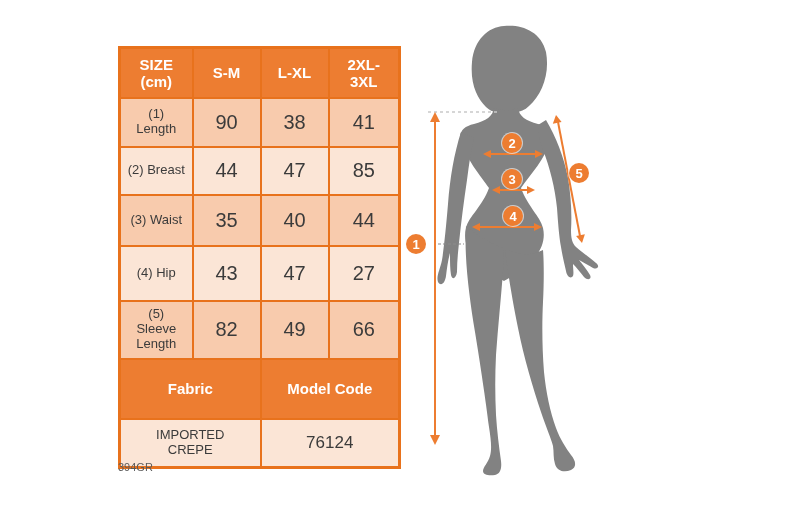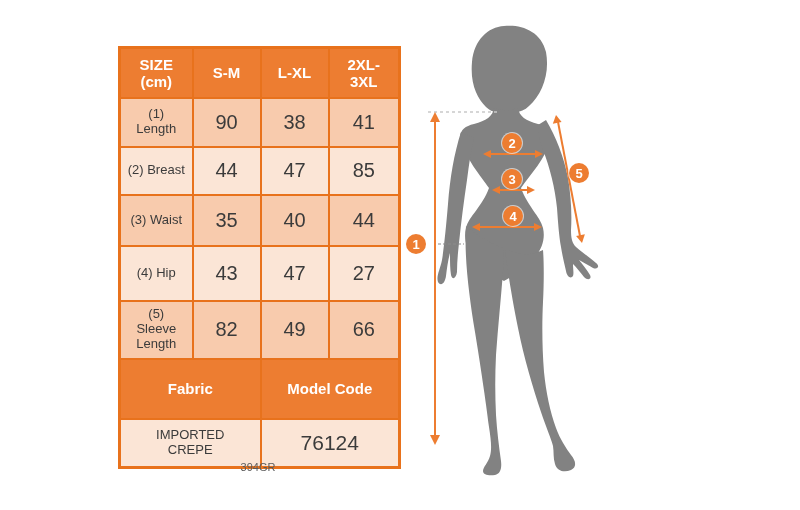--- a/index.html
+++ b/index.html
@@ -43,24 +43,24 @@
     background:var(--accent);
     color:#FFFFFF;
     font-weight:bold;
     font-size:15px;
   }
   td.label{font-size:13px;color:var(--ink);}
   td.val{font-size:20px;color:var(--ink);}
   tr.r-dark td{background:var(--row-dark);}
   tr.r-light td{background:var(--row-light);}
   td.fab{font-size:13px;color:var(--ink);background:var(--row-light);}
-  td.code{font-size:21px;color:var(--ink);background:var(--row-light);}
+  td.code{font-size:17px;color:var(--ink);background:var(--row-light);}
   .note{
     position:absolute;left:118px;top:461px;width:280px;
-    text-align:center;
+    text-align:left;
     font-size:11px;color:var(--note);
   }
 
   
   .figure{position:absolute;left:400px;top:10px;width:260px;height:490px;}
   .figure svg{position:absolute;left:0;top:0;}
   .sil{fill:var(--silhouette);}
   .acc-l{stroke:var(--accent);stroke-width:2;fill:none;}
   .acc-f{fill:var(--accent);stroke:none;}
   .dashA{stroke:var(--dash-light);stroke-width:1.3;stroke-dasharray:3,3;fill:none;}

